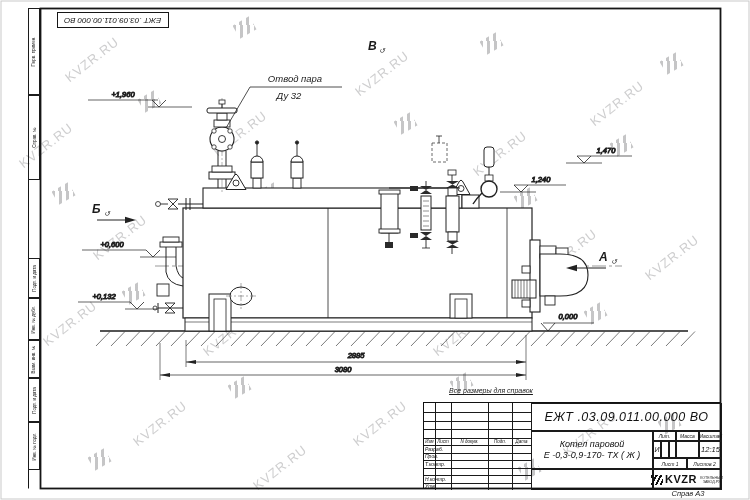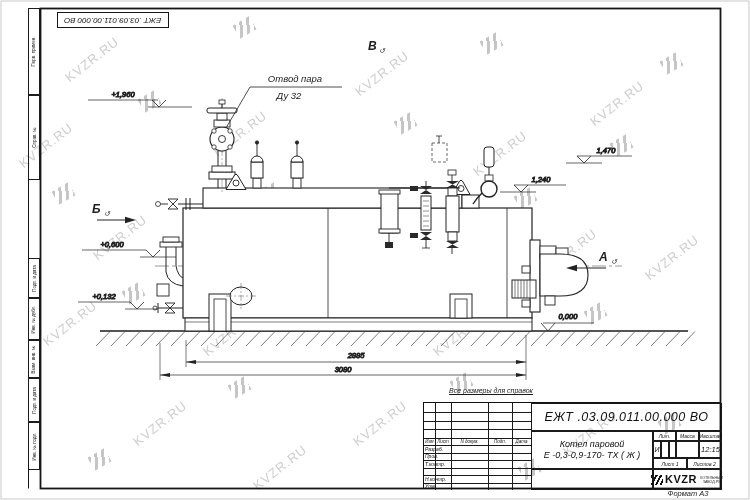--- a/index.html
+++ b/index.html
@@ -404,21 +404,21 @@
       <span>Взам. инв. №</span>
     </div>
   <div class="abs lstrip" style="top:378px;height:44px;">
       <span>Подп. и дата</span>
     </div>
   <div class="abs lstrip" style="top:422px;height:48px;">
       <span>Инв. № подл.</span>
     </div>
 
   <div id="note" class="abs">Все размеры для справок</div>
-  <div id="format-label" class="abs">Формат А3</div>
+  <div id="format-label" class="abs">Справ А3</div>
 
   <div id="tb" class="abs">
 
     <div class="vline" style="left:11px;top:0;height:87px;"></div>
     <div class="vline" style="left:27px;top:0;height:87px;"></div>
     <div class="vline" style="left:64px;top:0;height:87px;"></div>
     <div class="vline" style="left:88px;top:0;height:87px;"></div>
     <div class="vline" style="left:107px;top:0;height:87px;border-left-width:1.3px;"></div>
     <div class="hline" style="left:0;top:8.75px;width:107px;"></div>
     <div class="hline" style="left:0;top:17.5px;width:107px;"></div>

